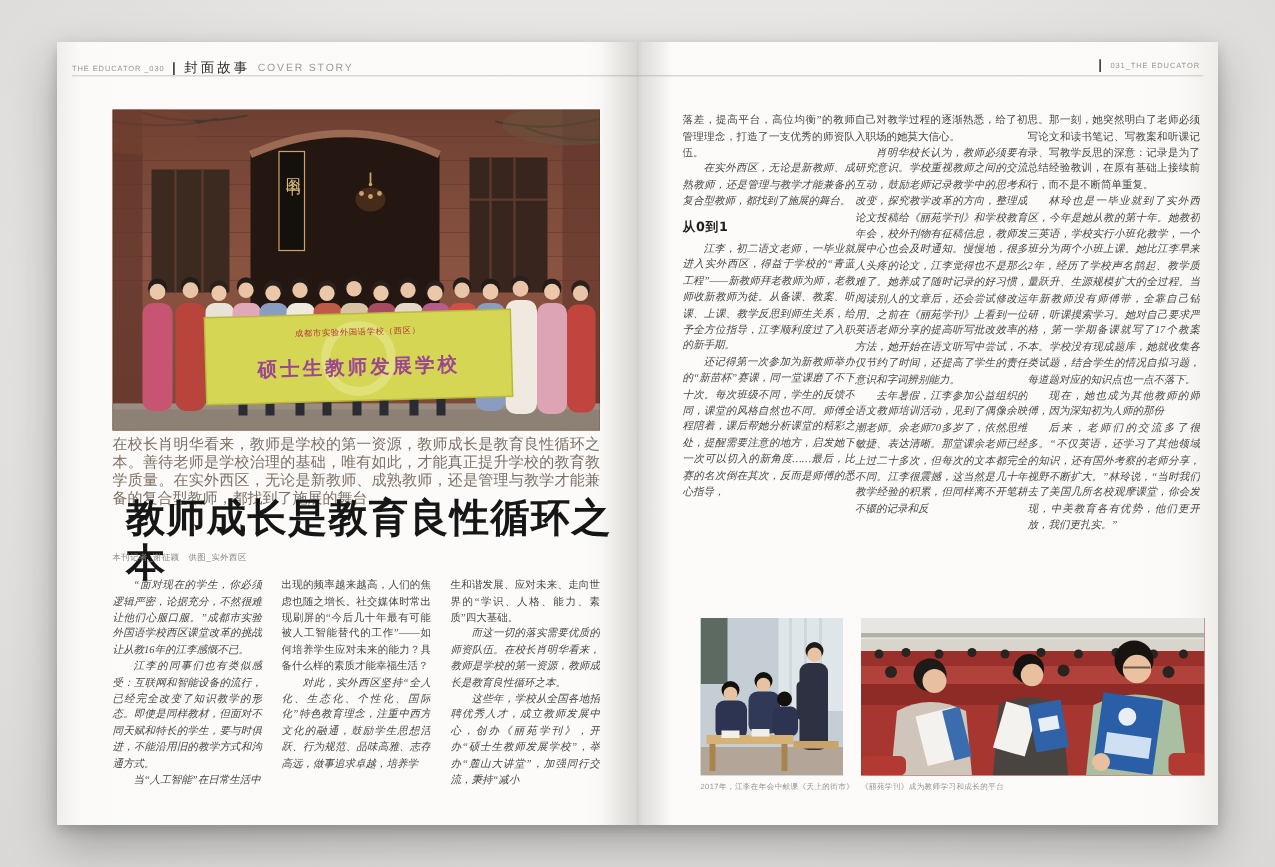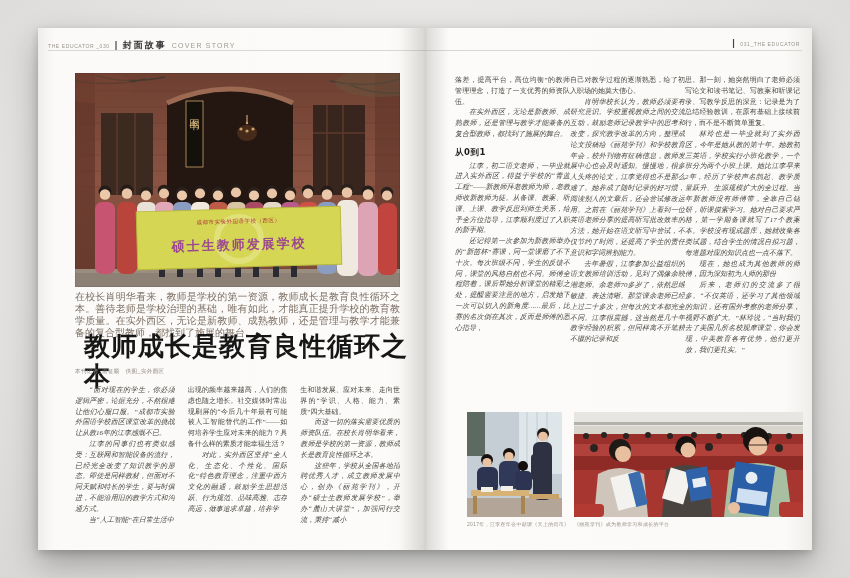--- a/index.html
+++ b/index.html
@@ -13,21 +13,21 @@
   .page-right{left:387px;width:387px;background:linear-gradient(90deg,#f0eeec 0px,#fcfbf9 22px,#fbfaf8 360px,#efedea 387px);}
   .gutter{position:absolute;left:362px;top:0;width:50px;height:522px;pointer-events:none;
     background:linear-gradient(90deg,rgba(0,0,0,0) 0%,rgba(0,0,0,.10) 46%,rgba(60,50,40,.16) 50%,rgba(0,0,0,.08) 56%,rgba(0,0,0,0) 100%);}
   .rule{position:absolute;left:10px;top:22px;width:754px;height:0;border-top:1px solid #d9d6d1;}
 
   
   .hdr{position:absolute;top:11px;font-size:5px;color:#9a958e;letter-spacing:.6px;display:flex;align-items:center;gap:5px;}
   .hdr-left{left:10px;}
   .hdr-right{right:12px;}
   .hdr .bar{color:#444;font-size:9px;font-weight:bold;line-height:9px;}
-  .hdr .cn{font-size:9px;font-weight:bold;color:#2b2b2b;letter-spacing:2px;}
+  .hdr .cn{font-size:9px;font-weight:normal;color:#2b2b2b;letter-spacing:2px;}
   .hdr .en{font-size:7px;color:#a09a92;letter-spacing:1.2px;}
 
   
   .photo-main{position:absolute;left:37px;top:45px;width:325px;height:214px;overflow:hidden;background:#6e4636;}
   .intro{position:absolute;left:37px;top:263px;width:325px;font-family:"Liberation Serif","DejaVu Serif",serif;
     font-size:10px;line-height:12px;color:#7d7065;text-align:justify;}
   .headline{position:absolute;left:46px;top:303px;width:330px;font-size:26px;line-height:30px;font-weight:bold;
     color:#161616;letter-spacing:1px;font-family:"DejaVu Sans","Liberation Sans",sans-serif;}
   .byline{position:absolute;left:37px;top:340px;font-size:5.5px;color:#8c8680;letter-spacing:.4px;}
   .body-cols{position:absolute;display:flex;}

